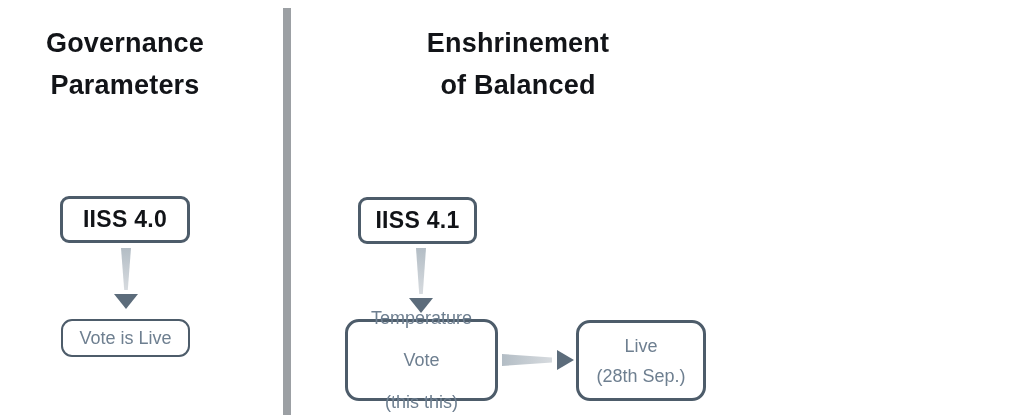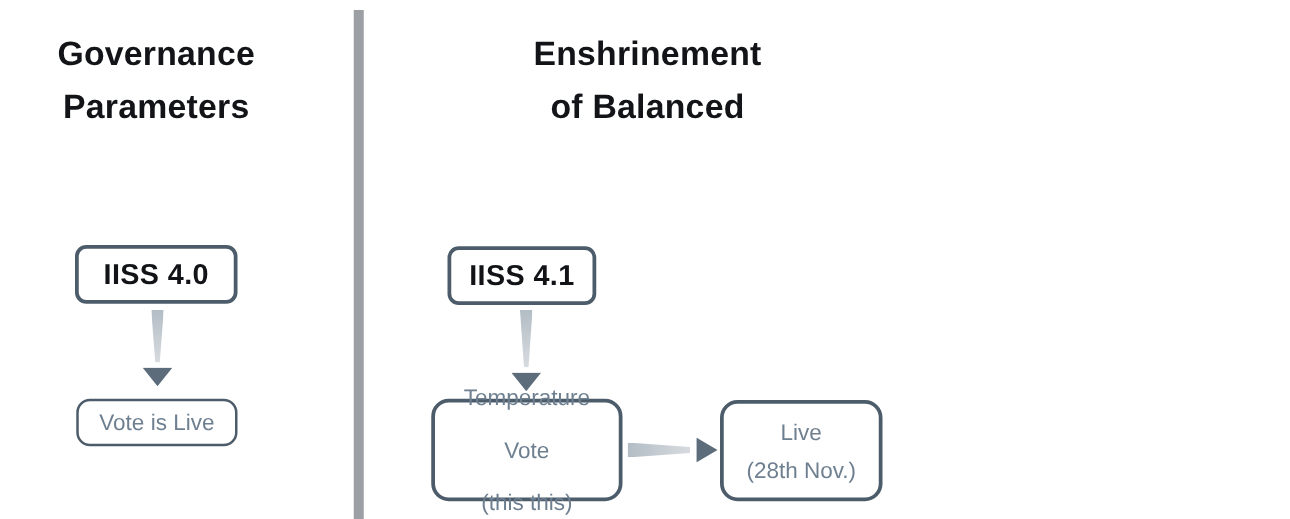--- a/index.html
+++ b/index.html
@@ -154,16 +154,16 @@
     <span>(this this)</span>
   </div>
 
   <div class="harrow">
     <div class="shaft"></div>
     <div class="head"></div>
   </div>
 
   <div class="node body-node exec-vote">
     <span>Live</span>
-    <span>(28th Nov.)</span>
+    <span>(28th Sep.)</span>
   </div>
 
 </div>
 
 </body></html>

